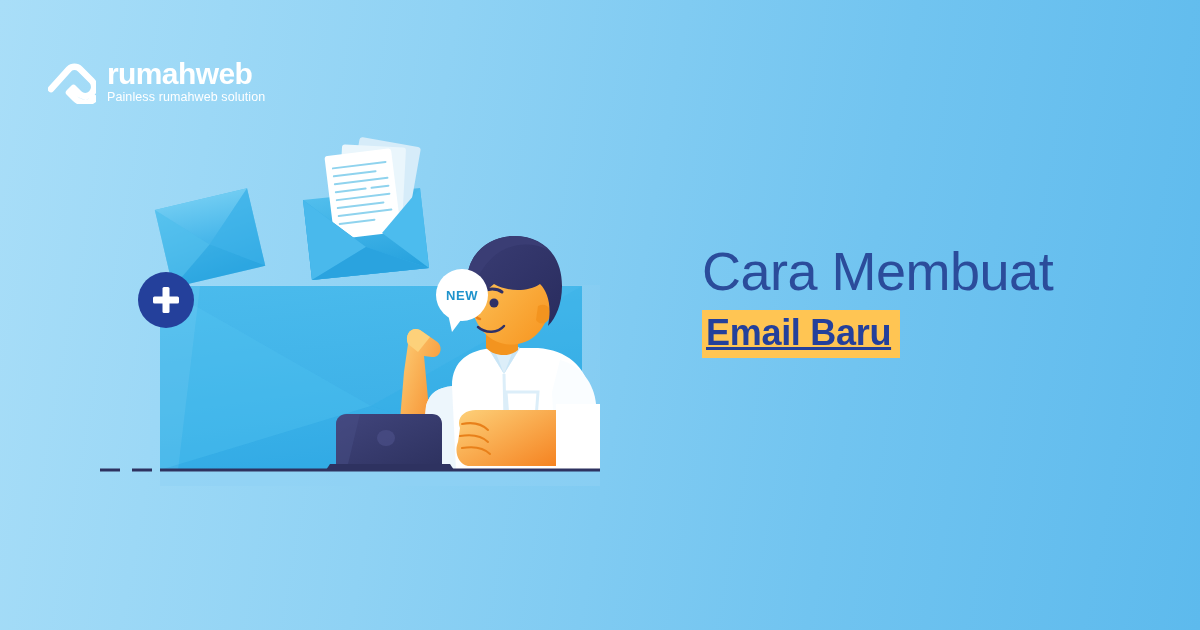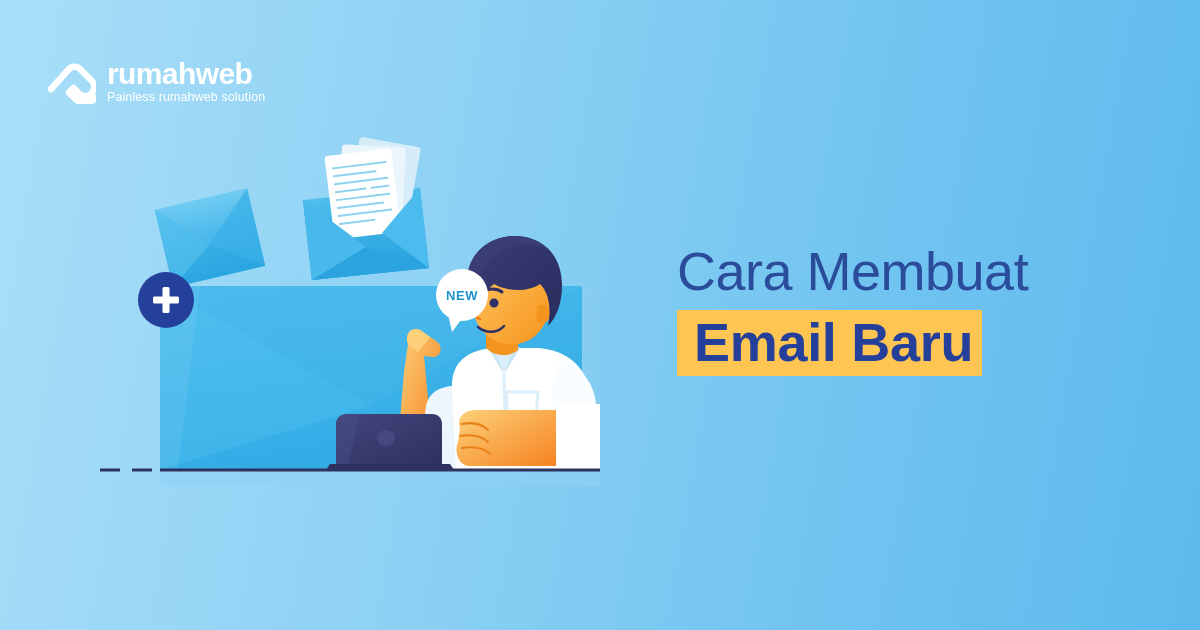--- a/index.html
+++ b/index.html
@@ -35,34 +35,34 @@
   }
   #brand .tagline {
     font-size:12.5px; color:#ffffff; line-height:1.15;
     margin-top:1px; letter-spacing:0.1px; white-space:nowrap;
   }
   #brand .tagline .it { }
 
   
   #headline {
     position:absolute;
-    left:677px; top:243px;
+    left:702px; top:243px;
     z-index:40;
   }
   #headline .line1 {
     font-size:54px; font-weight:normal; color:#2B4C9B;
     letter-spacing:-0.5px; line-height:1.04; white-space:nowrap;
   }
   #headline .line2wrap { margin-top:11px; }
   #headline .line2 {
     display:inline-block;
-    font-size:54px; font-weight:bold; color:#24409B;
+    font-size:36px; font-weight:bold; color:#24409B;
     background:#FFC553;
-    padding:5px 9px 7px 17px;
-    letter-spacing:-0.3px; line-height:1.0; white-space:nowrap;
+    padding:5px 9px 7px 4px;
+    letter-spacing:-0.3px; line-height:1.0; white-space:nowrap;text-decoration:underline;
   }
 
   
   #illustration { position:absolute; left:0; top:0; width:1200px; height:466px; z-index:10;border-radius:6px; }
   #illustration svg { display:block; width:1200px; height:630px; }
 
   .new-badge-text {
     font-family:"Liberation Sans", sans-serif;
     font-size:13px; font-weight:bold; fill:#1F93CC; letter-spacing:0.6px;
   }

